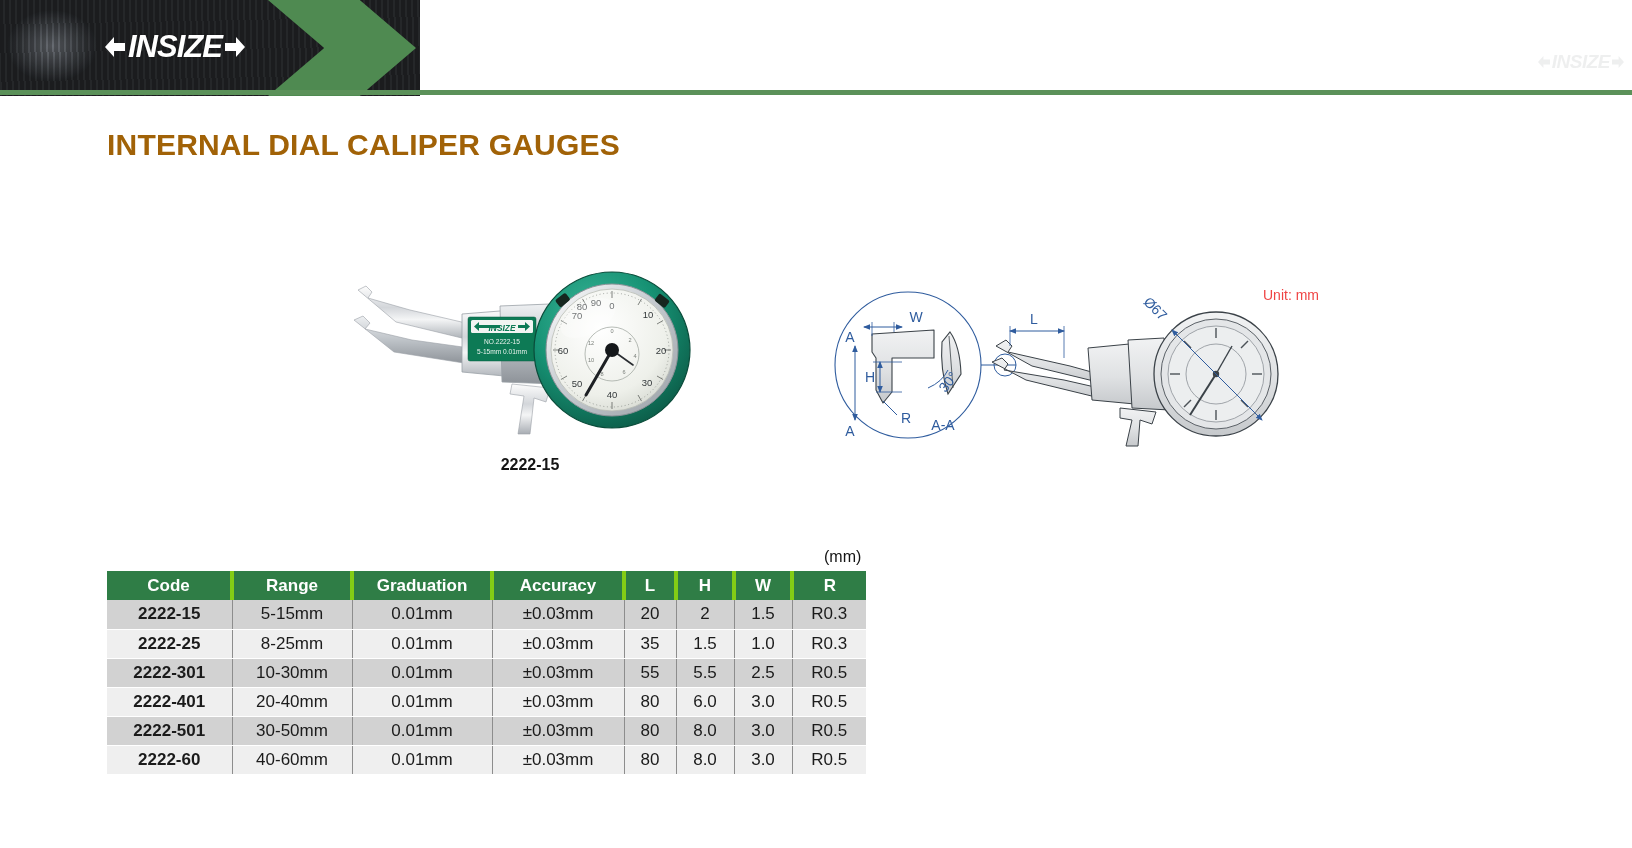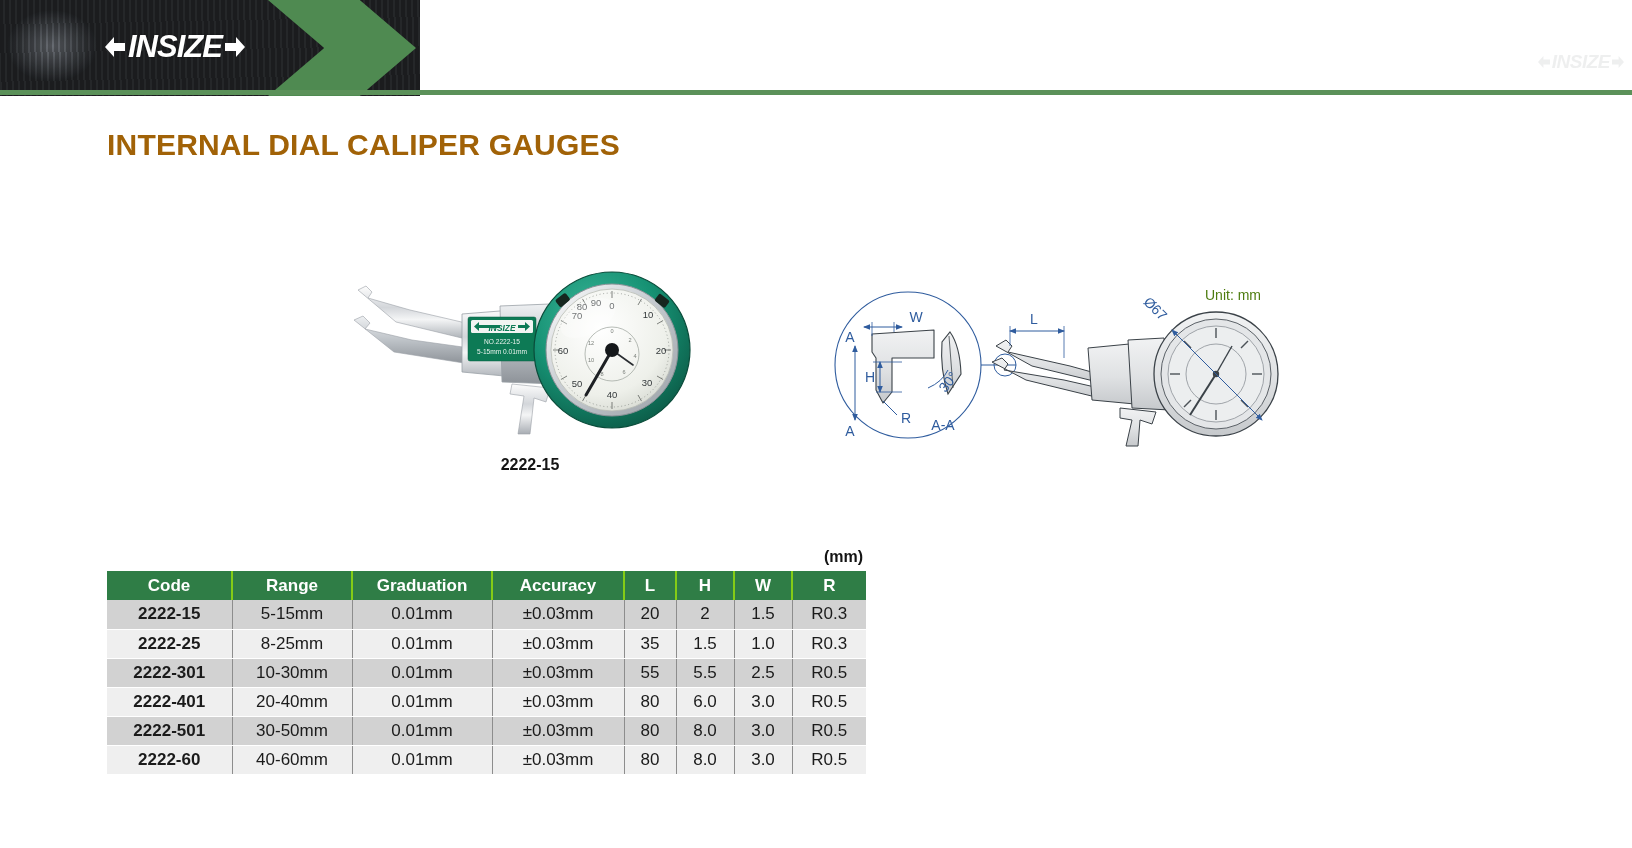--- a/index.html
+++ b/index.html
@@ -82,36 +82,36 @@
   
   .product { position: absolute; left: 350px; top: 262px; width: 360px; height: 190px; }
   .caption {
     position: absolute; left: 350px; top: 456px; width: 360px;
     text-align: center; font-size: 16px; font-weight: 700; color: #151515;
   }
 
   
   .drawing { position: absolute; left: 820px; top: 270px; width: 490px; height: 190px; }
   .unit-label {
-    position: absolute; left: 1205px; top: 287px;
-    font-size: 14px; color: #4d7c0f; font-weight: 400; white-space: nowrap;
+    position: absolute; left: 1263px; top: 287px;
+    font-size: 14px; color: #ef4444; font-weight: 400; white-space: nowrap;
   }
 
   
   .mm-label {
     position: absolute; left: 824px; top: 548px;
-    font-size: 16px; font-weight: 700; color: #141414;
+    font-size: 16px; font-weight: 400; color: #141414;
   }
   .tbl-wrap { position: absolute; left: 107px; top: 571px; width: 759px; }
   table.spec { border-collapse: collapse; width: 759px; table-layout: fixed; }
   table.spec th {
     background: #2f7d46; color: #ffffff;
     font-size: 17px; font-weight: 700;
     height: 29px; text-align: center;
-    border-right: 2px solid #84cc16;
+    border-right: 4px solid #84cc16;
     padding: 0 4px;
   }
   table.spec th:last-child { border-right: none; }
   table.spec td {
     font-size: 17px; color: #1b1b1b; text-align: center;
     height: 29px; padding: 0 4px;
     border-right: 1px solid #8d8d8d;
     border-bottom: 1px solid #ffffff;
   }
   table.spec td:last-child { border-right: none; }

